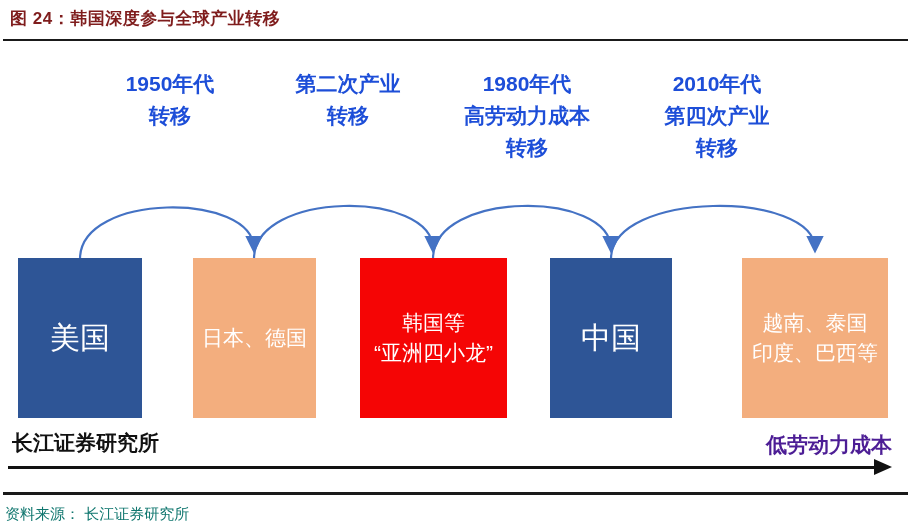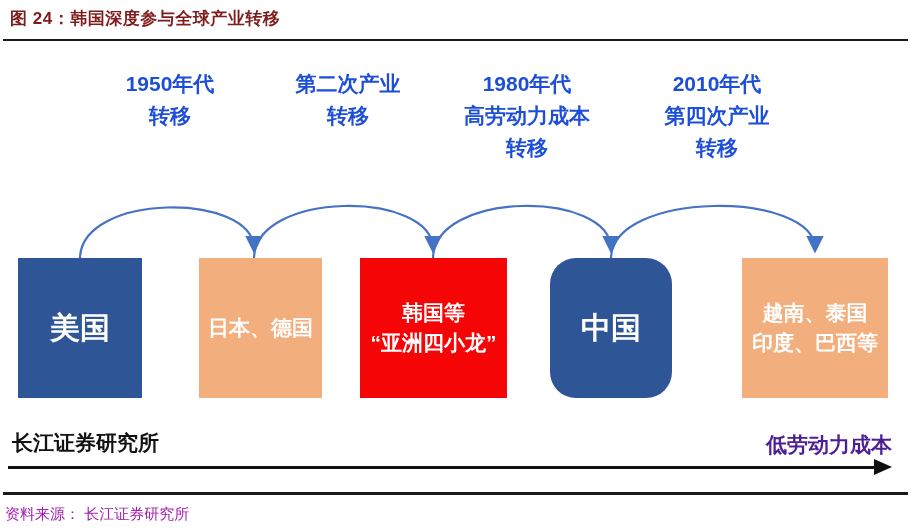--- a/index.html
+++ b/index.html
@@ -28,28 +28,28 @@
   .stage-label span { display: block; }
   #stage-0 { left: 85px; }
   #stage-1 { left: 263px; }
   #stage-2 { left: 442px; }
   #stage-3 { left: 632px; }
 
   .arrows-svg { position: absolute; left: 0; top: 0; z-index: 1; }
   .arc { fill: none; stroke: #4472C4; stroke-width: 2.2px; }
 
   .country-box {
-    position: absolute; top: 258px; height: 140px; z-index: 2;
+    position: absolute; top: 258px; height: 160px; z-index: 2;
     display: flex; flex-direction: column; align-items: center; justify-content: center;
-    color: #ffffff; font-weight: bold; text-align: center; line-height: 30px;
+    color: #ffffff; font-weight: normal; text-align: center; line-height: 30px;
   }
   .country-box .big { font-size: 30px; line-height: 34px; }
   .country-box .med { font-size: 21px; }
   #box-0 { left: 18px;  width: 124px; }
-  #box-1 { left: 199px; width: 123px; }
+  #box-1 { left: 193px; width: 123px; }
   #box-2 { left: 360px; width: 147px; }
   #box-3 { left: 550px; width: 122px; }
   #box-4 { left: 742px; width: 146px; }
 
   .axis-label-left {
     position: absolute; left: 12px; top: 429px;
     font-size: 21px; font-weight: bold; color: #111;
   }
   .axis-label-right {
     position: absolute; right: 19px; top: 431px;
@@ -65,21 +65,21 @@
     border-top: 8px solid transparent;
     border-bottom: 8px solid transparent;
   }
 
   .bottom-rule {
     position: absolute; left: 3px; right: 3px; top: 492px;
     height: 3px; background: #1a1a1a;
   }
   .source-note {
     position: absolute; left: 5px; top: 505px;
-    font-size: 15px; color: #a21caf;
+    font-size: 15px; color: #0f766e;
   }
 </style>
 </head>
 <body>
 
 <div class="stage-canvas">
 
   <div class="fig-title">图 24：韩国深度参与全球产业转移</div>
   <div class="title-rule"></div>
 
@@ -117,21 +117,21 @@
   <div class="country-box" id="box-0" style="background: rgb(46, 85, 150);">
     <span class="big">美国</span>
   </div>
   <div class="country-box" id="box-1" style="background: rgb(243, 174, 126);">
     <span class="med">日本、德国</span>
   </div>
   <div class="country-box" id="box-2" style="background: rgb(245, 5, 5);">
     <span class="med">韩国等</span>
     <span class="med">“亚洲四小龙”</span>
   </div>
-  <div class="country-box" id="box-3" style="background: rgb(46, 85, 150); border-radius: 26px;">
+  <div class="country-box" id="box-3" style="background: rgb(46, 85, 150);">
     <span class="big">中国</span>
   </div>
   <div class="country-box" id="box-4" style="background: rgb(243, 174, 126); text-align: center;">
     <span class="med">越南、泰国</span>
     <span class="med">印度、巴西等</span>
   </div>
 
   <div class="axis-label-left">长江证券研究所</div>
   <div class="axis-label-right">低劳动力成本</div>
   <div class="axis-line"></div>

